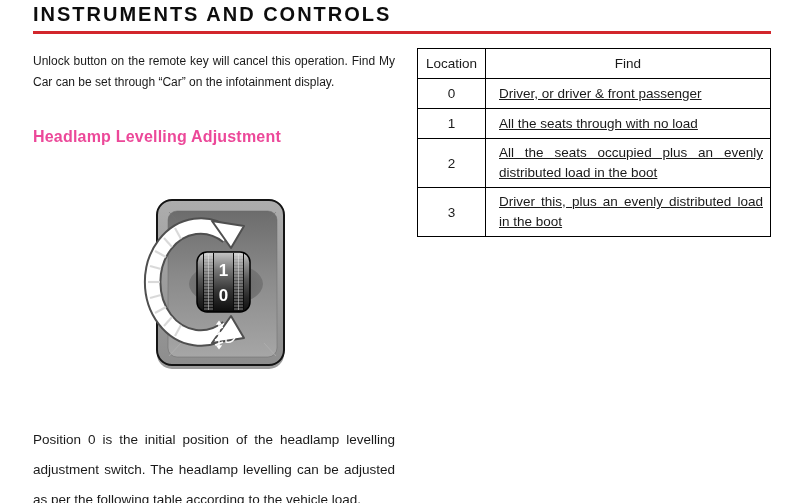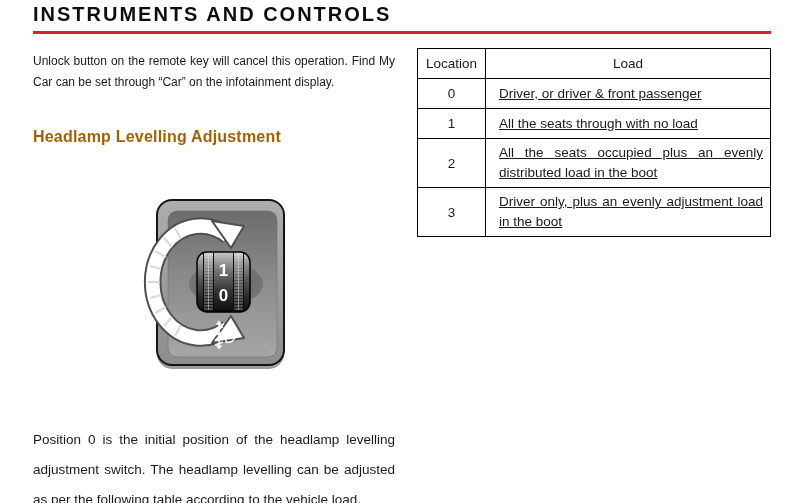--- a/index.html
+++ b/index.html
@@ -43,21 +43,21 @@
     line-height: 21px;
     text-align: justify;
   }
   .section-heading {
     position: absolute;
     left: 33px;
     top: 128px;
     font-size: 16px;
     font-weight: 700;
     letter-spacing: 0.2px;
-    color: #a16207;
+    color: #ec4899;
   }
   .closing-para {
     position: absolute;
     left: 33px;
     top: 425px;
     width: 362px;
     font-size: 13.5px;
     line-height: 30px;
     text-align: justify;
   }
@@ -202,36 +202,36 @@
       <polygon points="77,155.5 73.8,151.2 80.2,151.2" fill="#ffffff" stroke="none"></polygon>
     </g>
   </svg>
 
   <p class="closing-para">Position 0 is the initial position of the headlamp levelling adjustment switch. The headlamp levelling can be adjusted as per the following table according to the vehicle load.</p>
 
   <table class="load-table">
     <thead>
       <tr>
         <th class="cell-location">Location</th>
-        <th>Load</th>
+        <th>Find</th>
       </tr>
     </thead>
     <tbody>
       <tr class="row-short">
         <td class="cell-location">0</td>
         <td class="cell-load">Driver, or driver &amp; front passenger</td>
       </tr>
       <tr class="row-short">
         <td class="cell-location">1</td>
         <td class="cell-load">All the seats through with no load</td>
       </tr>
       <tr class="row-tall">
         <td class="cell-location">2</td>
         <td class="cell-load">All the seats occupied plus an evenly distributed load in the boot</td>
       </tr>
       <tr class="row-tall">
         <td class="cell-location">3</td>
-        <td class="cell-load">Driver only, plus an evenly adjustment load in the boot</td>
+        <td class="cell-load">Driver this, plus an evenly distributed load in the boot</td>
       </tr>
     </tbody>
   </table>
 
 </div>
 
 </body></html>

